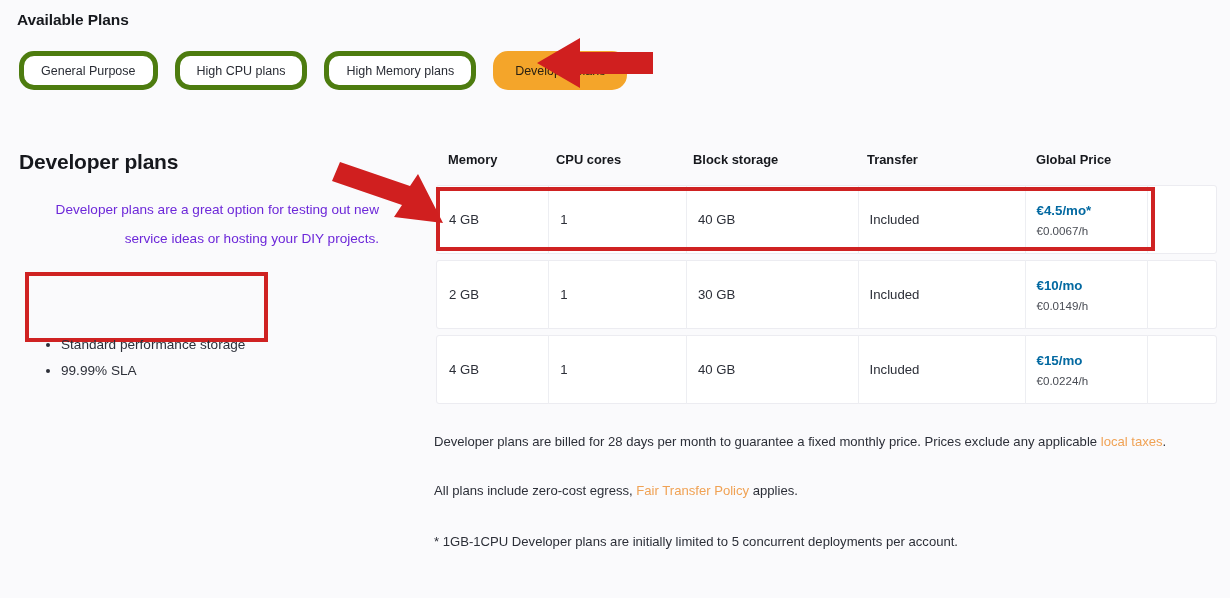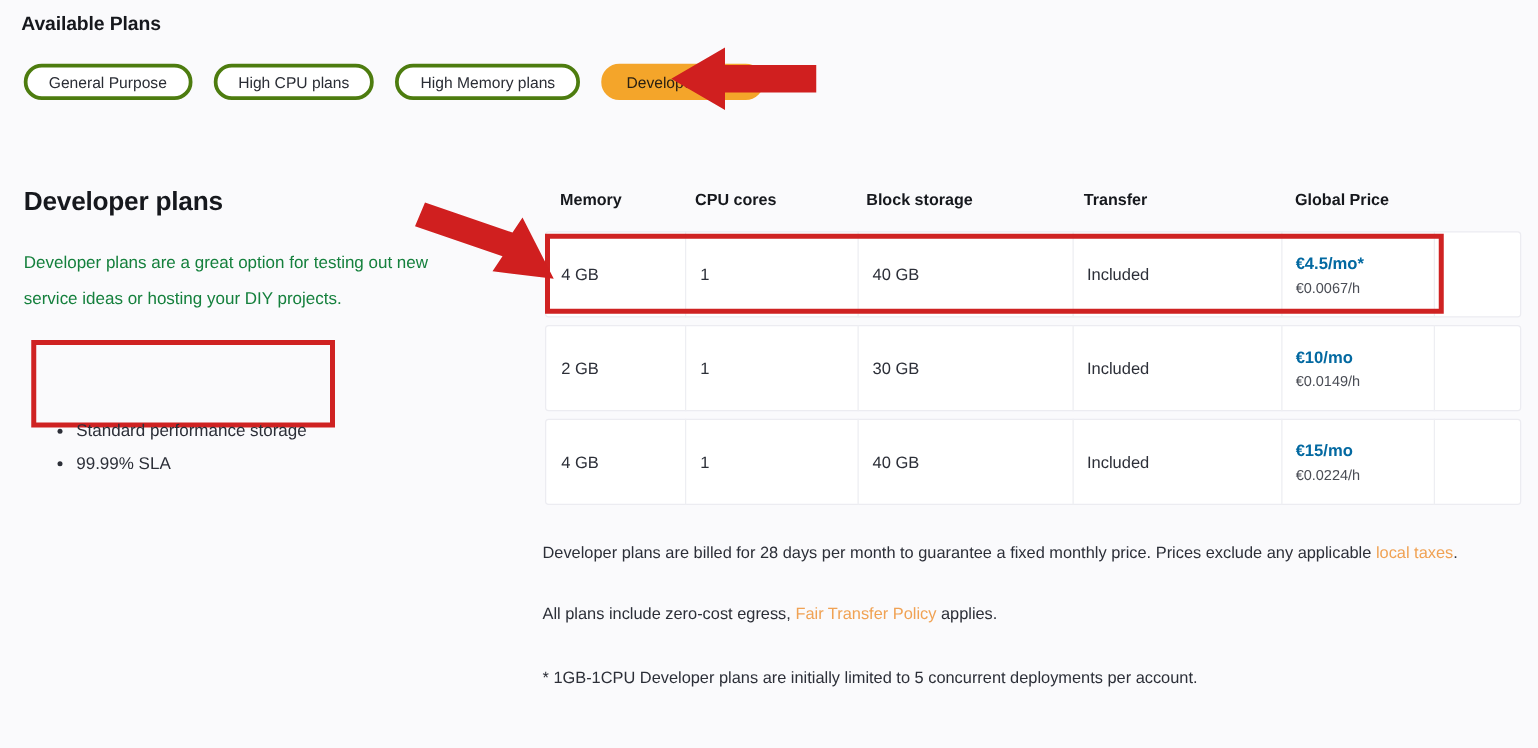--- a/index.html
+++ b/index.html
@@ -28,24 +28,24 @@
   }
 
   .pill-row {
     position: absolute;
     left: 19px;
     top: 51px;
     display: flex;
     gap: 17px;
   }
   .pill {
-    height: 29px;
+    height: 39px;
     box-sizing: border-box;
     border-radius: 15px;
-    border: 3px solid #4d7c0f;
+    border: 5px solid #4d7c0f;
     background: #ffffff;
     color: #2a2d35;
     font-size: 12.5px;
     display: flex;
     align-items: center;
     justify-content: center;
     padding: 0 17px;
     white-space: nowrap;
     cursor: pointer;
   }
@@ -66,22 +66,23 @@
     font-size: 21px;
     font-weight: bold;
     color: #16181d;
     letter-spacing: -0.2px;
     margin: 0;
   }
   .section-desc {
     margin: 21px 0 0 0;
     font-size: 13.6px;
     line-height: 29px;
-    color: #15803d;
+    color: #6d28d9;
     width: 360px;
+    text-align: right;
   }
   .feature-box {
     position: absolute;
     left: 6px;
     top: 122px;
     width: 243px;
     height: 70px;
     border: 4px solid #cf2222;
     box-sizing: border-box;
   }

